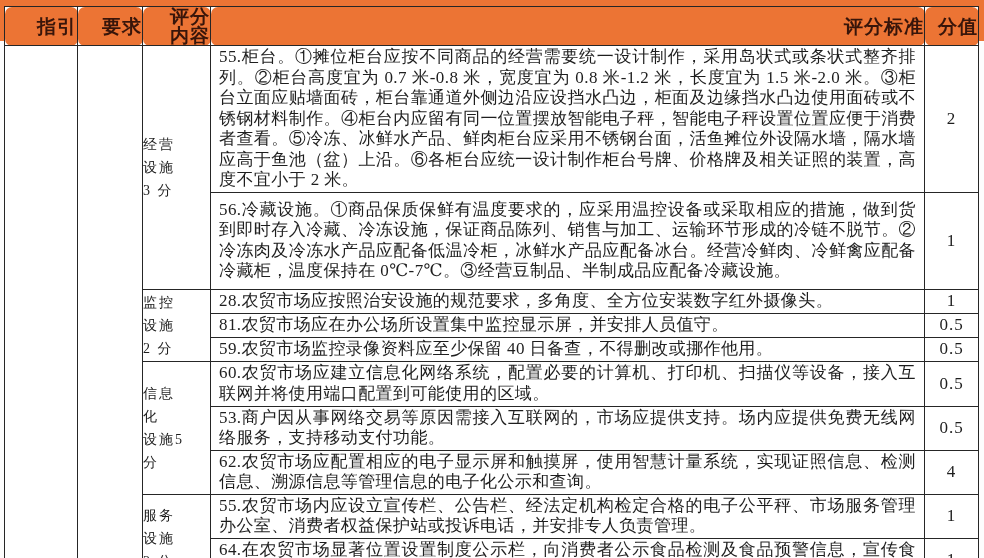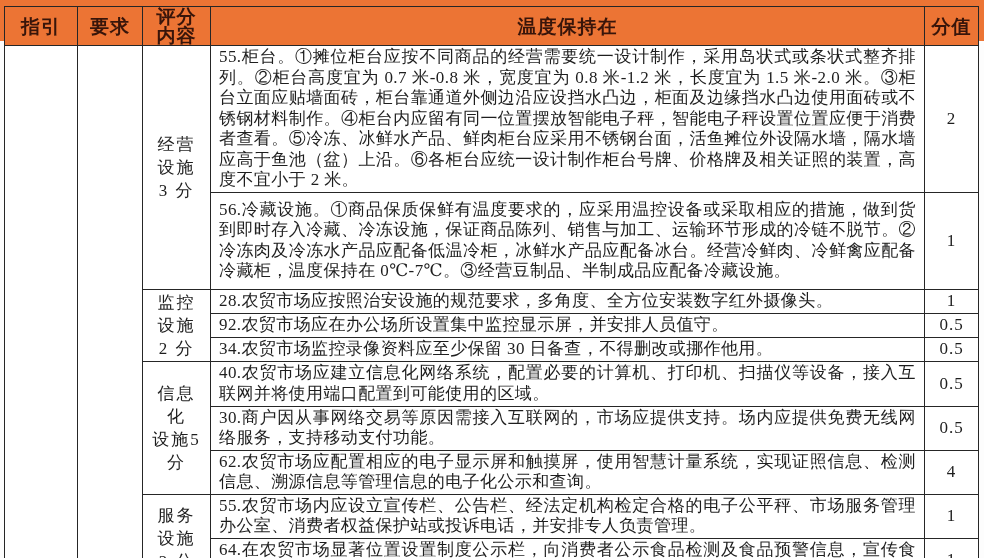--- a/index.html
+++ b/index.html
@@ -13,29 +13,29 @@
     background:#EC7434;
   }
   table.scoring{
     position:absolute;top:6px;left:4px;width:974px;
     border-collapse:collapse;table-layout:fixed;background:#ffffff;
   }
   th,td{border:1px solid #262626;padding:0;vertical-align:middle;}
   thead th{
     background:#EC7434;color:#38150a;
     font-size:19px;font-weight:bold;line-height:19px;
-    height:34px;text-align:center;white-space:pre-line;letter-spacing:1px;
+    height:34px;text-align:right;white-space:pre-line;letter-spacing:1px;border-radius:7px;
   }
   td.standard{
     font-size:17px;line-height:20.5px;color:#1e1e1e;
     padding:1px 8px;text-align:justify;letter-spacing:0.4px;
   }
   td.section{
-    font-size:17px;line-height:23px;color:#1e1e1e;
-    text-align:center;white-space:pre-line;letter-spacing:2px;
+    font-size:14px;line-height:23px;color:#1e1e1e;
+    white-space:pre-line;letter-spacing:2px;
   }
   td.score{
     font-size:17px;color:#1e1e1e;text-align:center;letter-spacing:1px;
   }
   td.empty-col{background:#ffffff;}
   tr.h55{height:145px;} tr.h56{height:97px;padding-left:25px;}
   tr.h57{height:24px;}  tr.h58{height:24px;} tr.h59{height:24px;}
   tr.h60{height:45px;}  tr.h61{height:37px;} tr.h62{height:36px;margin-left:18px;}
   tr.h63{height:40px;}  tr.h64{height:40px;}
 </style>
@@ -51,21 +51,21 @@
     <col style="width:68px">
     <col style="width:714px">
     <col style="width:54px">
   </colgroup>
   <thead>
     <tr>
       <th>指引</th>
       <th>要求</th>
       <th>评分
 内容</th>
-      <th>温度保持在</th>
+      <th>评分标准</th>
       <th>分值</th>
     </tr>
   </thead>
   <tbody>
     <tr class="h55">
       <td class="empty-col" rowspan="10"></td>
       <td class="empty-col" rowspan="10"></td>
       <td class="section" rowspan="2">经营
 设施
 3 分</td>
@@ -77,37 +77,37 @@
       <td class="score">1</td>
     </tr>
     <tr class="h57">
       <td class="section" rowspan="3">监控
 设施
 2 分</td>
       <td class="standard">28.农贸市场应按照治安设施的规范要求，多角度、全方位安装数字红外摄像头。</td>
       <td class="score">1</td>
     </tr>
     <tr class="h58">
-      <td class="standard">92.农贸市场应在办公场所设置集中监控显示屏，并安排人员值守。</td>
+      <td class="standard">81.农贸市场应在办公场所设置集中监控显示屏，并安排人员值守。</td>
       <td class="score">0.5</td>
     </tr>
     <tr class="h59">
-      <td class="standard">34.农贸市场监控录像资料应至少保留 30 日备查，不得删改或挪作他用。</td>
+      <td class="standard">59.农贸市场监控录像资料应至少保留 40 日备查，不得删改或挪作他用。</td>
       <td class="score">0.5</td>
     </tr>
     <tr class="h60">
       <td class="section" rowspan="3">信息
 化
 设施5
 分</td>
-      <td class="standard">40.农贸市场应建立信息化网络系统，配置必要的计算机、打印机、扫描仪等设备，接入互联网并将使用端口配置到可能使用的区域。</td>
+      <td class="standard">60.农贸市场应建立信息化网络系统，配置必要的计算机、打印机、扫描仪等设备，接入互联网并将使用端口配置到可能使用的区域。</td>
       <td class="score">0.5</td>
     </tr>
     <tr class="h61">
-      <td class="standard">30.商户因从事网络交易等原因需接入互联网的，市场应提供支持。场内应提供免费无线网络服务，支持移动支付功能。</td>
+      <td class="standard">53.商户因从事网络交易等原因需接入互联网的，市场应提供支持。场内应提供免费无线网络服务，支持移动支付功能。</td>
       <td class="score">0.5</td>
     </tr>
     <tr class="h62">
       <td class="standard">62.农贸市场应配置相应的电子显示屏和触摸屏，使用智慧计量系统，实现证照信息、检测信息、溯源信息等管理信息的电子化公示和查询。</td>
       <td class="score">4</td>
     </tr>
     <tr class="h63">
       <td class="section" rowspan="2">服务
 设施
 2 分</td>

